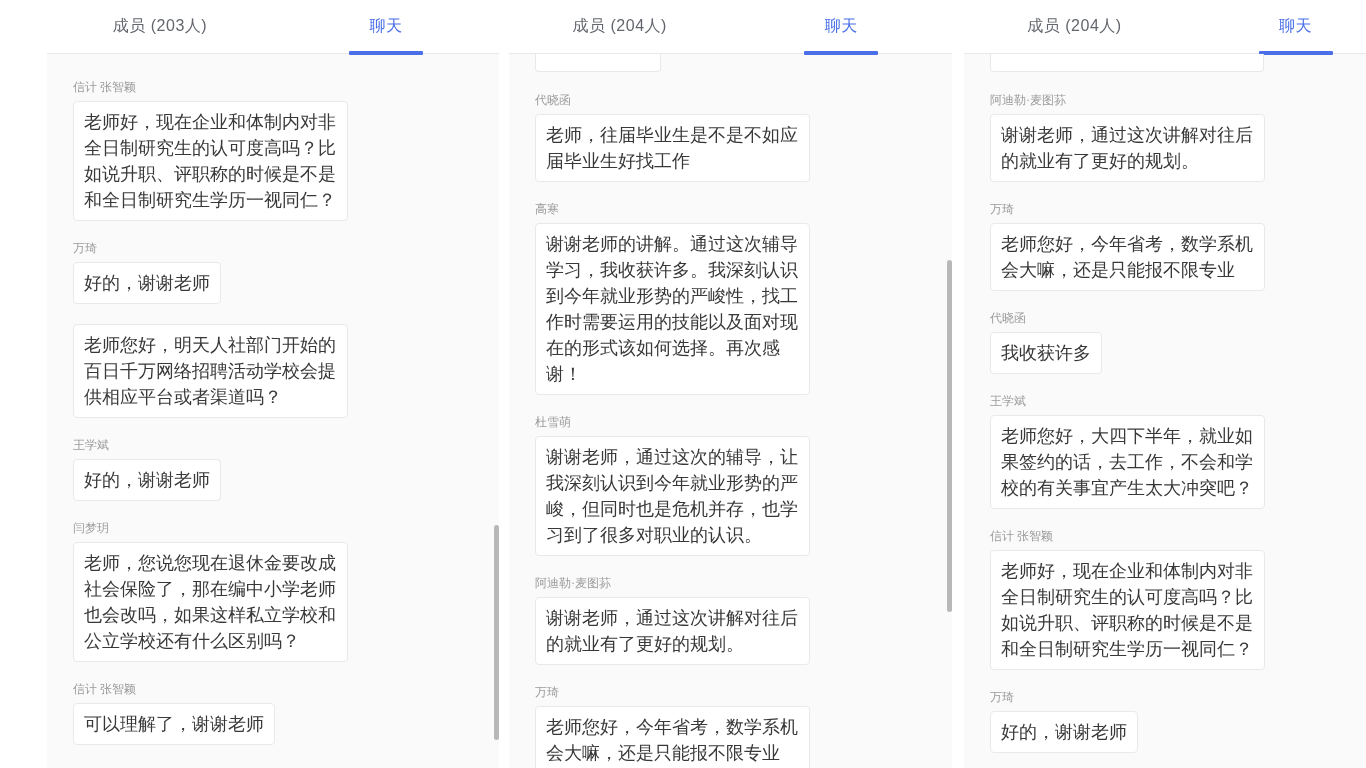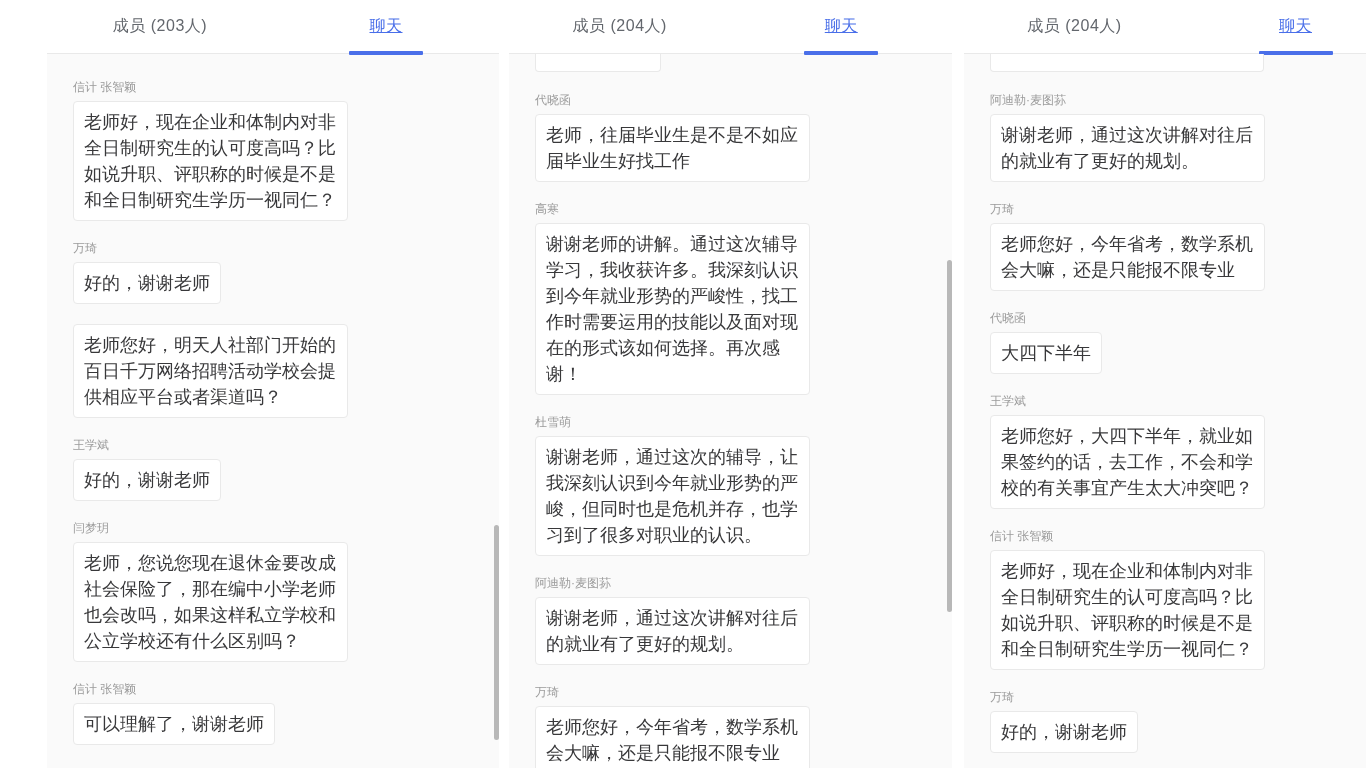--- a/index.html
+++ b/index.html
@@ -17,30 +17,30 @@
   
   .tabbar{
     position:relative;height:53px;background:#ffffff;
     border-bottom:1px solid #e9e9e9;display:flex;align-items:center;
   }
   .tab{
     position:relative;width:50%;height:100%;display:flex;
     align-items:center;justify-content:center;
     font-size:16px;color:#63676d;cursor:pointer;letter-spacing:.5px;
   }
-  .tab.active{color:var(--accent,#4a6fe9);text-decoration:underline;}
+  .tab.active{color:var(--accent,#4a6fe9);}
   .tab-underline{
     position:absolute;left:50%;bottom:-2px;transform:translateX(-50%);
     width:74px;height:4px;background:var(--accent,#4a6fe9);border-radius:1px;
   }
 
   
   .panel-body{
     position:relative;height:714px;overflow:hidden;
-    padding:0 26px 0 26px;box-sizing:border-box;
+    padding:0 26px 0 26px;box-sizing:border-box;font-family:Liberation Serif, serif;
   }
   .msg{margin-bottom:19px;margin-top:20px;}
   .panel-body > .msg:first-child{margin-top:26px;}
   .sender{
     font-size:12px;line-height:14px;color:#9b9b9b;margin-bottom:7px;
   }
   .bubble{
     display:inline-block;box-sizing:border-box;
     max-width:275px;background:#ffffff;border:1px solid #e9e9e9;
     border-radius:4px;padding:7px 10px;
@@ -163,21 +163,21 @@
     <div class="bubble">谢谢老师，通过这次讲解对往后的就业有了更好的规划。</div>
   </div>
 
   <div class="msg">
     <div class="sender">万琦</div>
     <div class="bubble">老师您好，今年省考，数学系机会大嘛，还是只能报不限专业</div>
   </div>
 
   <div class="msg">
     <div class="sender">代晓函</div>
-    <div class="bubble">大四下半年</div>
+    <div class="bubble">我收获许多</div>
   </div>
 
   <div class="msg">
     <div class="sender">王学斌</div>
     <div class="bubble">老师您好，大四下半年，就业如果签约的话，去工作，不会和学校的有关事宜产生太大冲突吧？</div>
   </div>
 
   <div class="msg">
     <div class="sender">信计 张智颖</div>
     <div class="bubble">老师好，现在企业和体制内对非全日制研究生的认可度高吗？比如说升职、评职称的时候是不是和全日制研究生学历一视同仁？</div>

